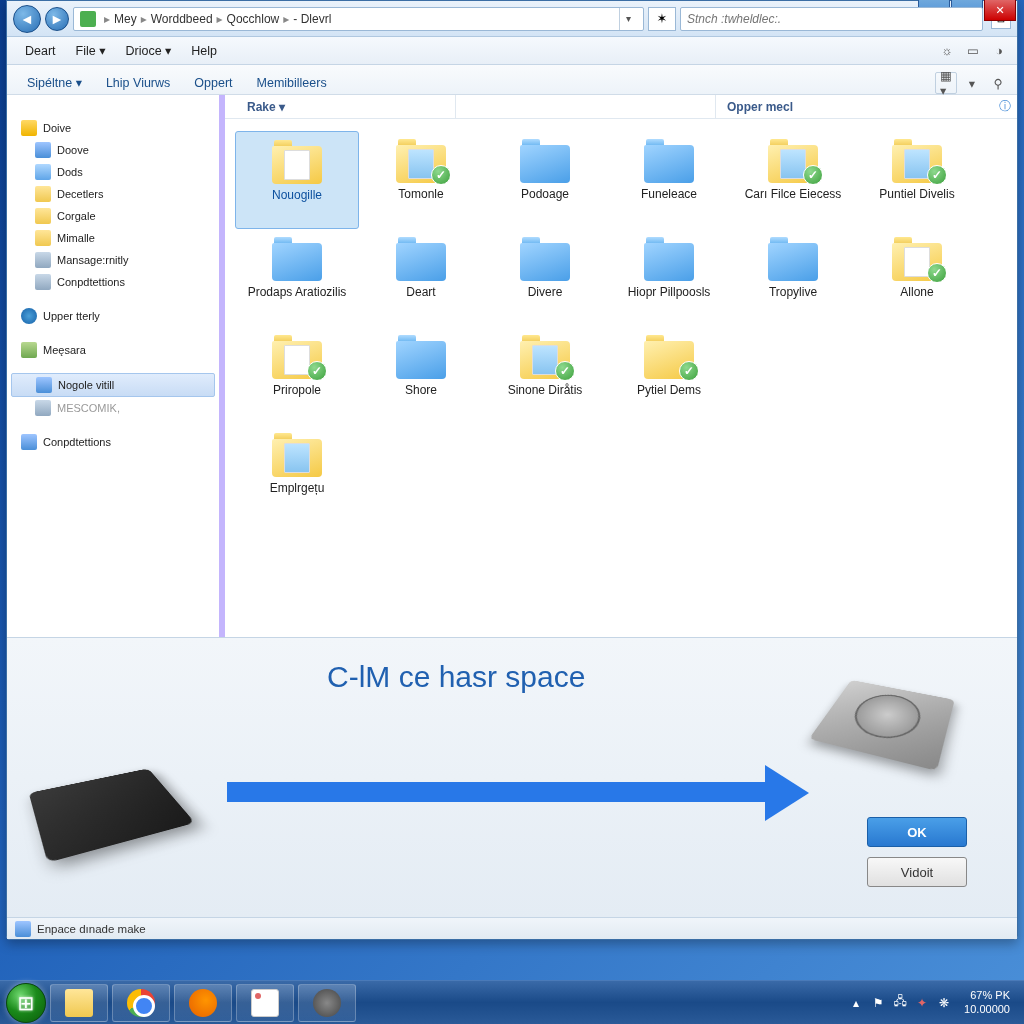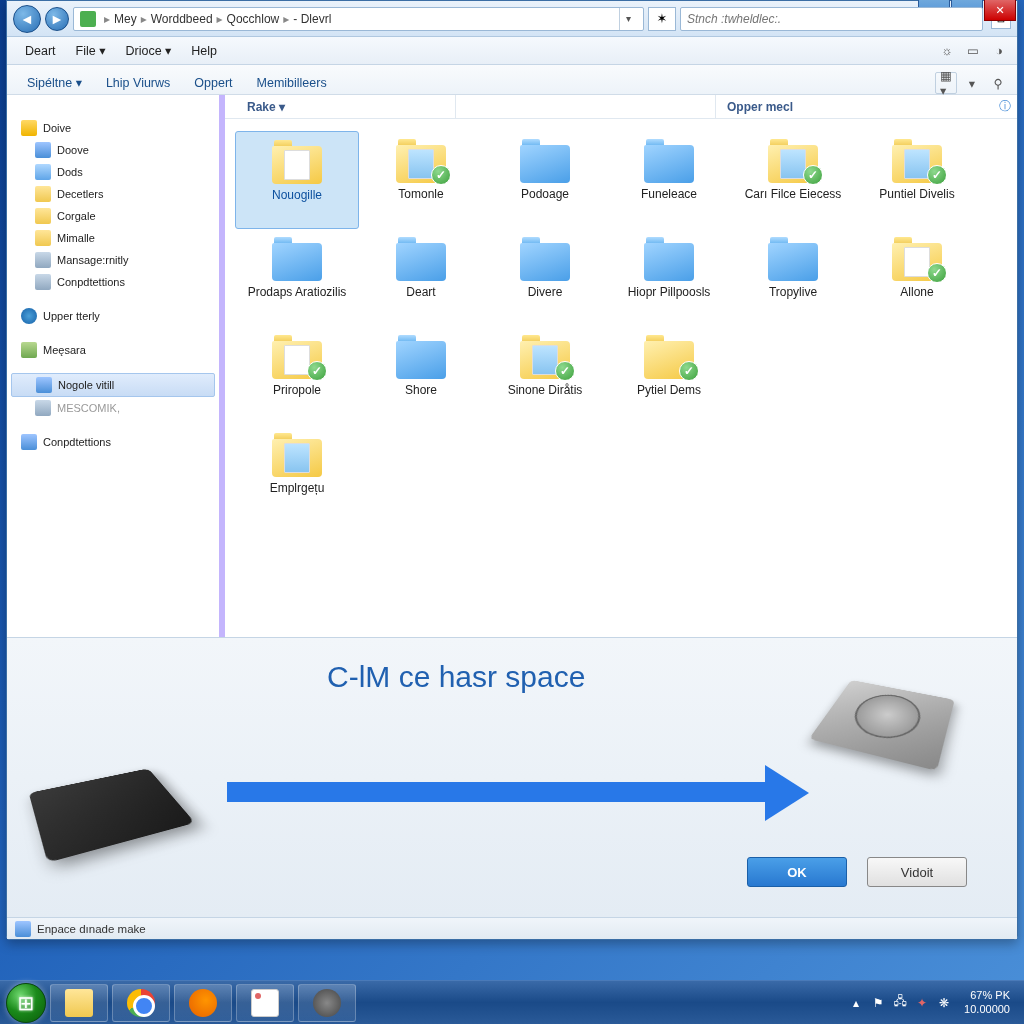--- a/index.html
+++ b/index.html
@@ -78,21 +78,21 @@
 
 .bottom-panel { position: absolute; left: 0; right: 0; bottom: 22px; height: 280px; background: linear-gradient(#f2f6fa, #e4ecf4); border-top: 1px solid #c5d5e5; padding: 12px 20px; }
 .panel-title { font-size: 30px; color: #2060b0; font-weight: 400; margin-left: 300px; margin-top: 10px; }
 .drive-left { position: absolute; left: 30px; bottom: 30px; width: 160px; height: 130px; }
 .drive-box { width: 140px; height: 100px; background: linear-gradient(145deg, #3a3a3a, #1a1a1a); border-radius: 8px; transform: perspective(300px) rotateX(50deg) rotateZ(-20deg); box-shadow: 4px 8px 16px rgba(0,0,0,0.4); }
 .arrow-bar { position: absolute; left: 220px; bottom: 115px; width: 540px; height: 20px; background: #2878e8; }
 .arrow-head { position: absolute; left: 758px; bottom: 96px; width: 0; height: 0; border-top: 28px solid transparent; border-bottom: 28px solid transparent; border-left: 44px solid #2878e8; }
 .hdd-right { position: absolute; right: 60px; top: 30px; width: 130px; height: 110px; }
 .hdd-body { width: 120px; height: 100px; background: linear-gradient(145deg, #d0d0d0, #888); border-radius: 6px; transform: perspective(300px) rotateX(48deg) rotateZ(18deg); box-shadow: 3px 6px 12px rgba(0,0,0,0.35); position: relative; }
 .hdd-platter { position: absolute; width: 66px; height: 66px; border-radius: 50%; background: radial-gradient(circle, #ccc, #888); top: 12px; left: 26px; border: 2px solid #666; }
-.panel-buttons { position: absolute; right: 50px; bottom: 30px; display: flex; flex-direction: row; gap: 20px; }
+.panel-buttons { position: absolute; right: 50px; bottom: 30px; display: flex; flex-direction: column; gap: 10px; }
 .pbtn { width: 100px; height: 30px; border: 1px solid #888; border-radius: 3px; font-size: 13px; display: flex; align-items: center; justify-content: center; cursor: pointer; }
 .pbtn.ok { background: linear-gradient(#4a9fe8, #2878d0); color: #fff; border-color: #1a5fa8; font-weight: 600; }
 .pbtn.cancel { background: linear-gradient(#f8f8f8, #e0e0e0); color: #333; }
 
 .statusbar { position: absolute; left: 0; right: 0; bottom: 0; height: 22px; background: linear-gradient(#f0f5fa, #e2eaf2); border-top: 1px solid #c5d5e5; display: flex; align-items: center; padding: 0 8px; font-size: 11.5px; color: #333; }
 .sb-icon { width: 16px; height: 16px; background: linear-gradient(#9ec5ff, #4a8fd8); border-radius: 2px; margin-right: 6px; }
 
 .taskbar { position: absolute; left: 0; right: 0; bottom: 0; height: 44px; background: linear-gradient(#3a6aa8 0%, #1a4a88 50%, #2a5a98 100%); display: flex; align-items: center; padding: 0 6px; border-top: 1px solid #4a7ab8; }
 .start-orb { width: 40px; height: 40px; border-radius: 50%; background: radial-gradient(circle at 35% 30%, #6fd86f, #1a8a1a 45%, #0a5a0a); border: 1px solid #0a4a0a; box-shadow: 0 0 6px rgba(255,255,255,0.4); cursor: pointer; position: relative; }
 .start-orb::after { content: "⊞"; position: absolute; top: 50%; left: 50%; transform: translate(-50%, -52%); color: #fff; font-size: 20px; text-shadow: 0 0 3px #fff; }

